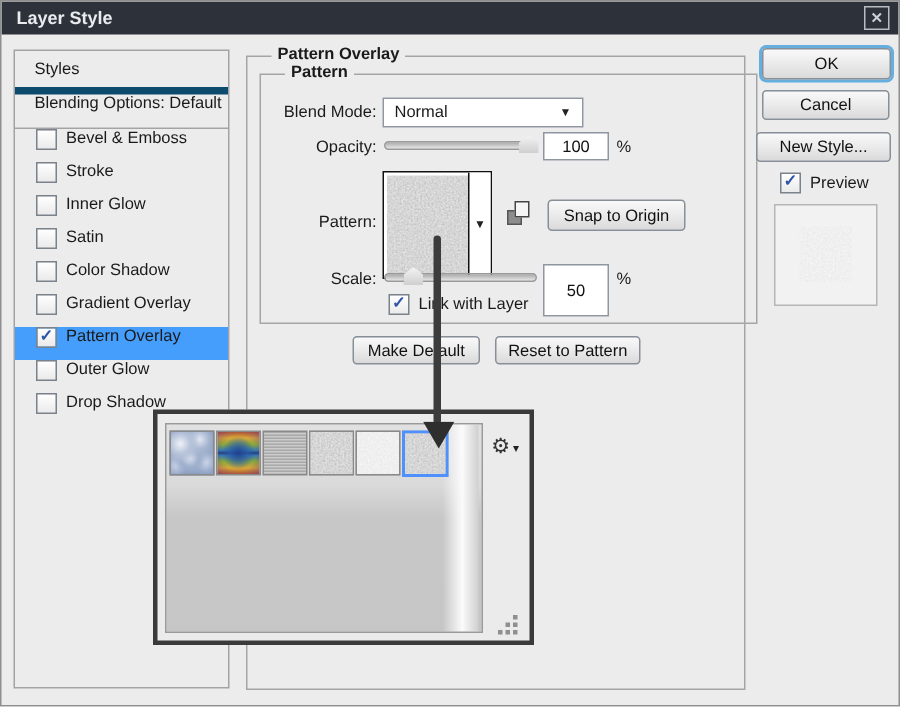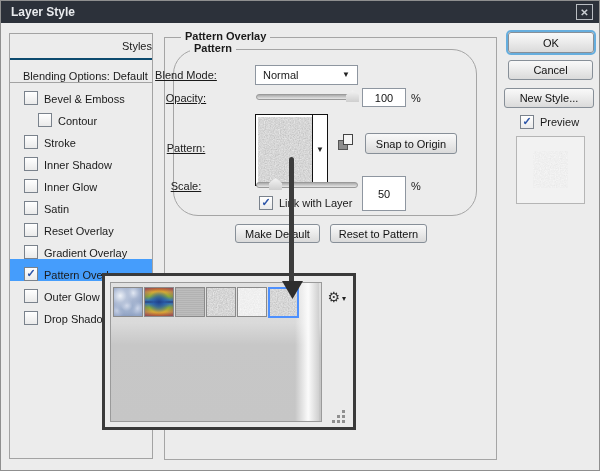--- a/index.html
+++ b/index.html
@@ -7,35 +7,35 @@
        font-family:"Liberation Sans",sans-serif;font-size:11px;color:#1a1a1a;
        overflow:hidden;border:1px solid #8f8f8f;box-sizing:border-box;padding-left:20px;}
   .abs{position:absolute;box-sizing:border-box;}
   
   .titlebar{left:0;top:0;width:100%;height:22px;background:#2c313a;color:#e9ebee;
             display:flex;align-items:center;padding-left:10px;font-weight:bold;font-size:12px;}
   .closebtn{right:6px;top:3px;width:17px;height:16px;border:1px solid #b9bdc2;color:#ccd0d5;
             display:flex;align-items:center;justify-content:center;font-size:10px;font-weight:bold;cursor:default;}
   
   .sidebar{left:8px;top:32px;width:144px;height:426px;border:1px solid #a3a3a3;background:#ececec;}
-  .shead{height:24px;display:flex;align-items:center;padding-left:13px;border-bottom:2px solid #0c4a6e;justify-content:flex-end;}
-  .srow{height:22px;display:flex;align-items:flex-end;padding-left:14px;gap:6px;}
+  .shead{height:24px;display:flex;align-items:center;padding-left:13px;border-bottom:5px solid #0c4a6e;}
+  .srow{height:22px;display:flex;align-items:flex-start;padding-left:14px;gap:6px;}
   .srow.bord{border-bottom:1px solid #a3a3a3;padding-left:13px;}
   .srow.indent{padding-left:28px;}
   .srow.sel{background:#459dfc;}
   
   .cb{width:12px;height:12px;border:1px solid #7a828c;background:linear-gradient(#ffffff,#eaeaea);
       display:inline-flex;align-items:center;justify-content:center;flex:0 0 auto;}
   .cb .mark{font-size:11px;font-weight:bold;color:#2d55a8;line-height:1;margin-top:-2px;}
   .cb:not(.on) .mark{visibility:hidden;}
   
   .fset{border:1px solid #a5a5a5;}
   .legend{position:absolute;top:-8px;background:#ececec;padding:0 4px;font-weight:bold;white-space:nowrap;}
   
-  .rlabel{width:130px;text-align:center;text-decoration:underline;}
+  .rlabel{width:130px;text-align:right;}
   
   .dd{background:#fff;border:1px solid #8e96a0;display:flex;align-items:center;
       justify-content:space-between;padding:0 7px;}
   .caret{font-size:8px;color:#222;line-height:1;}
   .track{background:linear-gradient(180deg,#ababab,#e6e6e6);border:1px solid #9a9a9a;border-radius:3px;}
   .sthumb{clip-path:polygon(50% 0,100% 42%,100% 100%,0 100%,0 42%);
           background:linear-gradient(180deg,#f4f4f4,#cfcfcf);filter:drop-shadow(0 0 1px #777);}
   .vinput{background:#fff;border:1px solid #8e96a0;text-align:center;
           font:11px "Liberation Sans",sans-serif;color:#111;padding:0;}
   .pbtn{border:1px solid #878f98;border-radius:3px;color:#111;font-size:11px;
@@ -122,55 +122,43 @@
     </div>
     <div class="srow bord">
       <span>Blending Options: Default</span>
     </div>
     <div class="srow">
       <span class="cb">
           <span class="mark">✓</span>
         </span>
       <span>Bevel &amp; Emboss</span>
     </div>
-    <div class="srow indent">
-      <span class="cb">
-          <span class="mark">✓</span>
-        </span>
-      <span>Contour</span>
-    </div>
     <div class="srow">
       <span class="cb">
           <span class="mark">✓</span>
         </span>
       <span>Stroke</span>
     </div>
     <div class="srow">
       <span class="cb">
           <span class="mark">✓</span>
         </span>
-      <span>Inner Shadow</span>
-    </div>
-    <div class="srow">
-      <span class="cb">
-          <span class="mark">✓</span>
-        </span>
       <span>Inner Glow</span>
     </div>
     <div class="srow">
       <span class="cb">
           <span class="mark">✓</span>
         </span>
       <span>Satin</span>
     </div>
     <div class="srow">
       <span class="cb">
           <span class="mark">✓</span>
         </span>
-      <span>Reset Overlay</span>
+      <span>Color Shadow</span>
     </div>
     <div class="srow">
       <span class="cb">
           <span class="mark">✓</span>
         </span>
       <span>Gradient Overlay</span>
     </div>
     <div class="srow sel">
       <span class="cb on">
           <span class="mark">✓</span>
@@ -188,26 +176,26 @@
           <span class="mark">✓</span>
         </span>
       <span>Drop Shadow</span>
     </div>
   </div>
 
   <div class="abs fset" style="left:163px;top:36px;width:333px;height:423px;">
     <span class="legend" style="left:16px;">Pattern Overlay</span>
   </div>
 
-  <div class="abs fset" style="left:172px;top:48px;width:304px;height:167px;border-radius:25px;">
+  <div class="abs fset" style="left:172px;top:48px;width:332px;height:167px;">
     <span class="legend" style="left:16px;">Pattern</span>
   </div>
 
   <div class="abs rlabel" style="left:120px;top:68px;">Blend Mode:</div>
-  <div class="abs dd" style="left:254px;top:64px;width:103px;height:20px;">
+  <div class="abs dd" style="left:254px;top:64px;width:134px;height:20px;">
     <span>Normal</span>
     <span class="caret">▼</span>
   </div>
 
   <div class="abs rlabel" style="left:120px;top:91px;">Opacity:</div>
   <div class="abs track" style="left:255px;top:93px;width:102px;height:6px;"></div>
   <div class="abs sthumb" style="left:345px;top:89px;width:13px;height:12px;"></div>
   <input class="abs vinput" style="left: 361px; top: 87px; width: 44px; height: 19px;" value="100">
   <div class="abs" style="left:410px;top:91px;">%</div>
 

